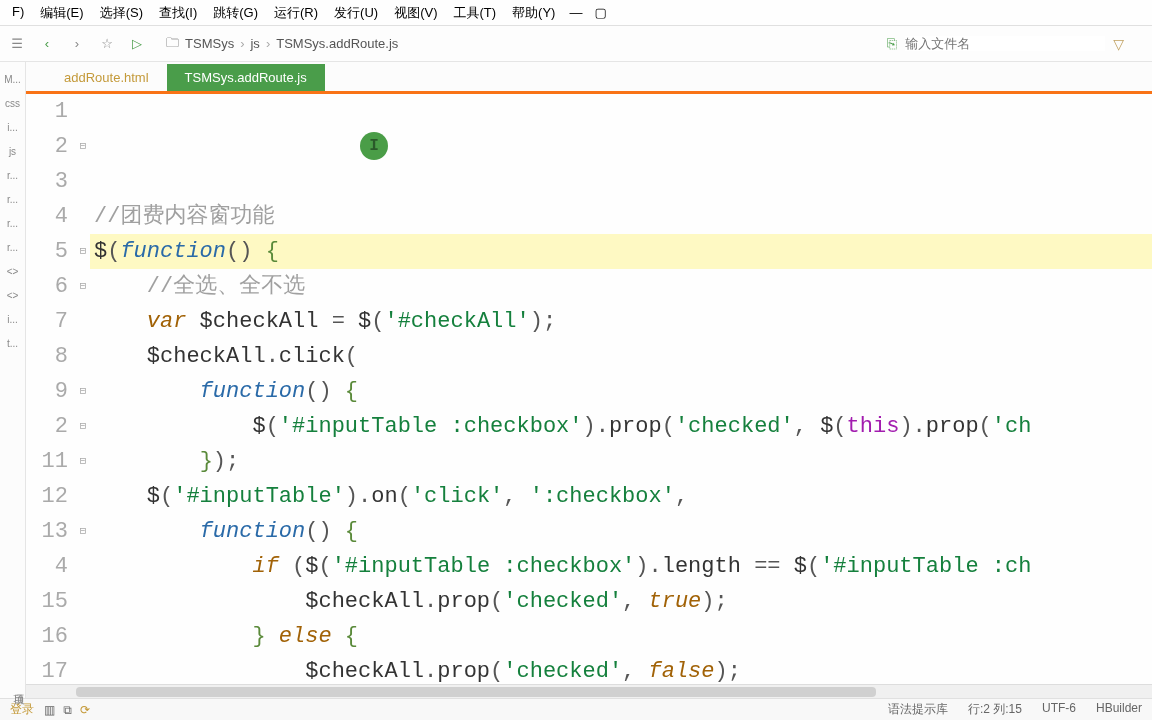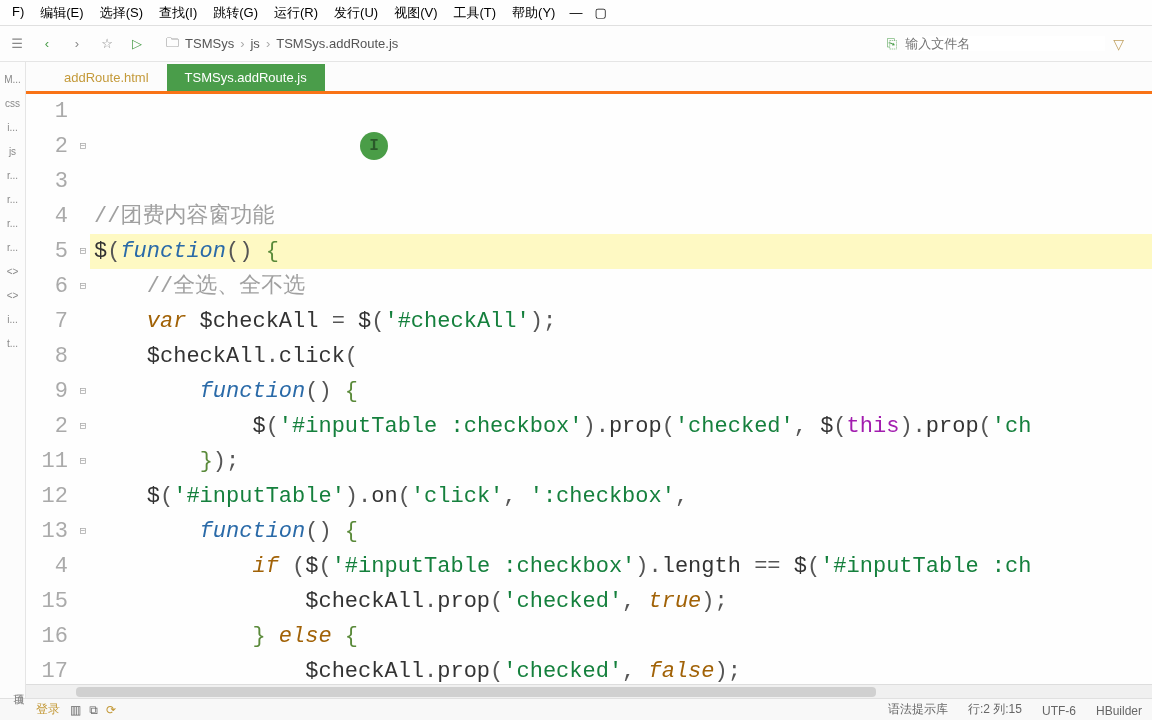--- a/index.html
+++ b/index.html
@@ -43,22 +43,22 @@
 .c-keyword { color: #a16207; font-style: italic; }
 .c-func { color: #2a6aa8; font-style: italic; }
 .c-string { color: #15803d; }
 .c-ident { color: #333; }
 .c-punct { color: #555; }
 .c-brace { color: #5a8a3a; }
 .c-this { color: #a21caf; }
 
 .statusbar { height: 22px; background: #f8f8f8; border-top: 1px solid #e0e0e0; display: flex; align-items: center; padding: 0 10px; font-size: 12px; color: #666; }
 .sb-left { display: flex; gap: 10px; align-items: center; }
-.sb-login { color: #c49a3a; cursor: pointer; margin-left: 26px; }
-.sb-right { margin-left: auto; display: flex; gap: 20px; align-items: flex-end; }
+.sb-login { color: #c49a3a; cursor: pointer; }
+.sb-right { margin-left: auto; display: flex; gap: 20px; align-items: flex-start; }
 .sb-icons { display: flex; gap: 8px; }
 
 .hscroll { height: 14px; background: #f0f0f0; border-top: 1px solid #ddd; position: relative; }
 .hscroll-thumb { position: absolute; left: 50px; width: 800px; height: 10px; top: 2px; background: #d0d0d0; border-radius: 4px; }
 </style>
 </head>
 <body>
 
 <div class="menubar">
   <div id="menu-items" style="display: flex;">

